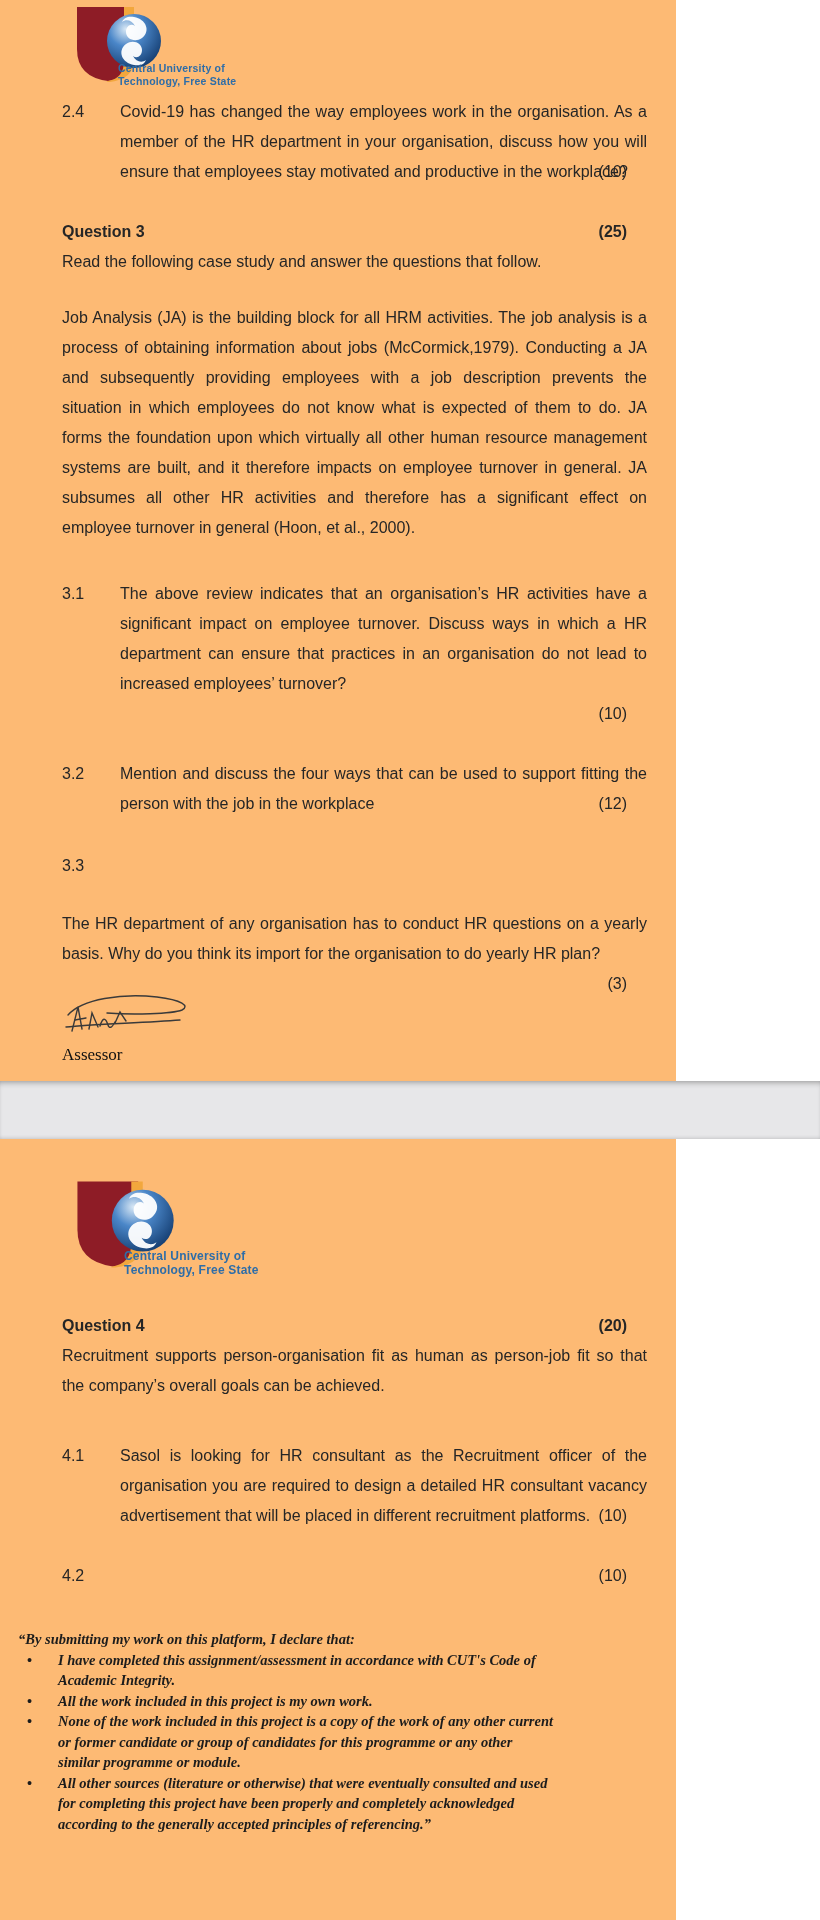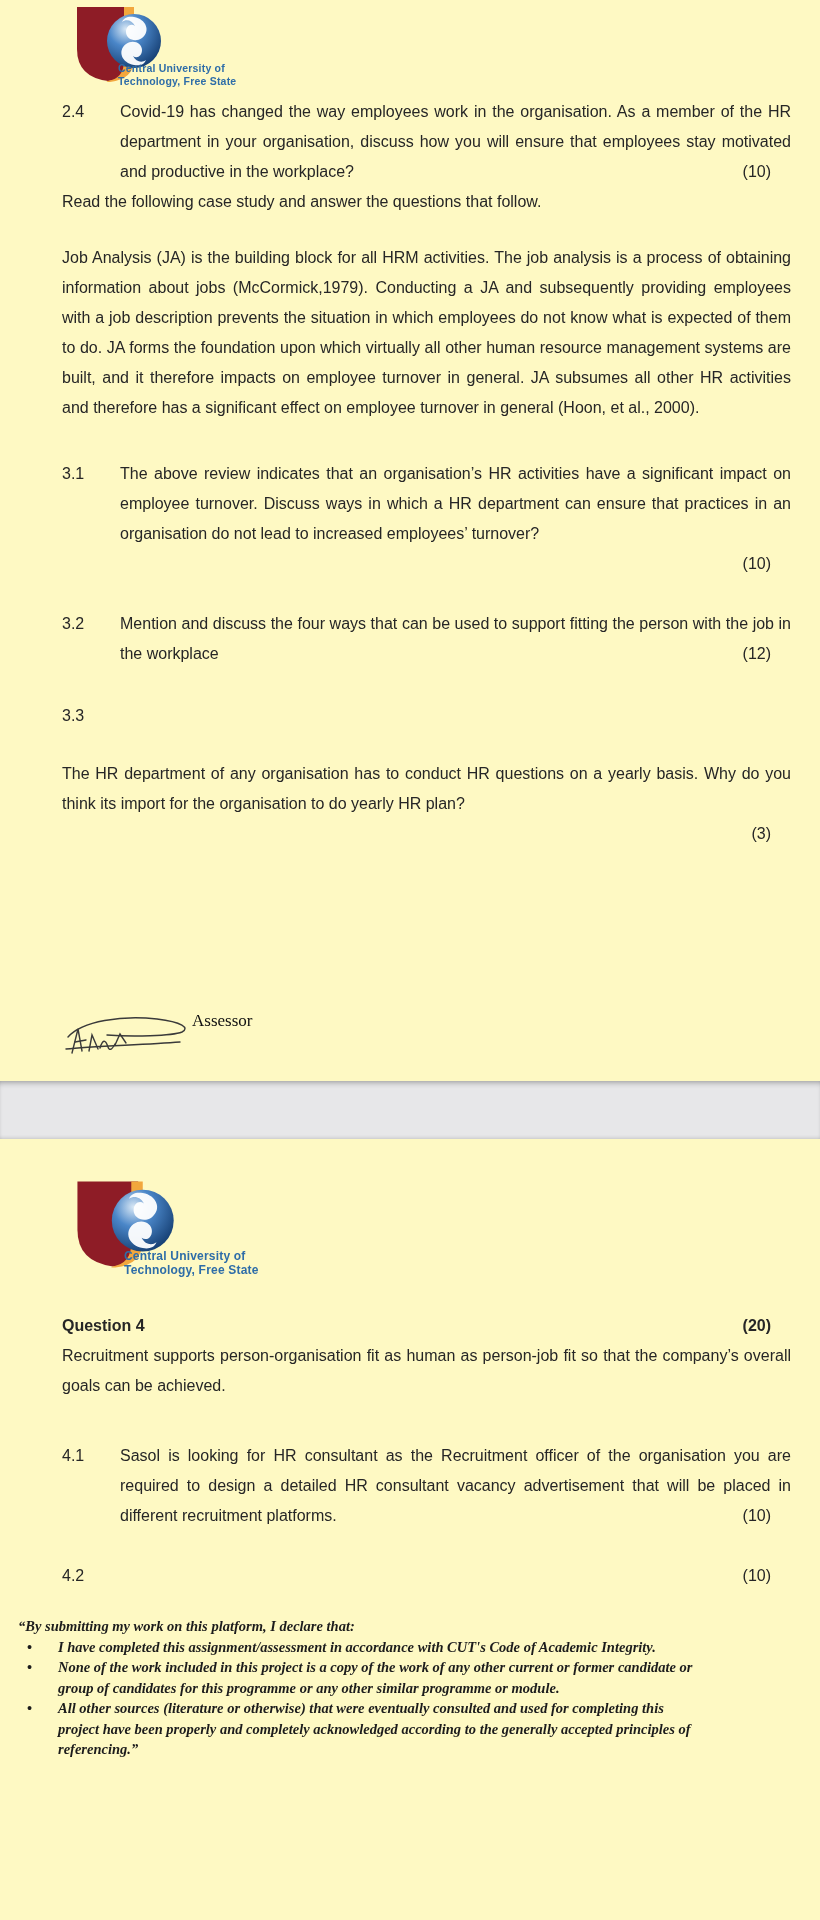--- a/index.html
+++ b/index.html
@@ -2,21 +2,21 @@
 <html><head>
 <meta charset="utf-8">
 <style>
   html,body{margin:0;padding:0;}
   body{
     width:820px;height:1920px;background:#fff;
     font-family:"Liberation Sans", sans-serif;
     color:#262626;
     -webkit-font-smoothing:antialiased;
   }
-  .page{position:relative;width:820px;background:#fef9c3;overflow:hidden;}
+  .page{position:relative;width:676px;background:#fdba74;overflow:hidden;}
   .page1{height:1081px;}
   .page2{height:781px;}
   .separator{
     height:58px;width:820px;background:#e7e7e9;
     box-shadow:inset 0 5px 6px -4px rgba(0,0,0,.38), inset 0 -3px 4px -3px rgba(0,0,0,.22);
   }
 
   
   .logo{position:relative;margin-left:74px;width:300px;}
   .logo1{padding-top:5px;height:92px;}
@@ -35,29 +35,29 @@
   .q-body{flex:1;text-align:justify;position:relative;}
   .mark-abs{position:absolute;right:20px;bottom:0;}
   .mark-line{text-align:right;padding-right:20px;}
   .title-row{display:flex;justify-content:space-between;font-weight:bold;}
   .title-row .mark{margin-right:20px;}
   .bold{font-weight:normal;}
   .para{text-align:justify;}
 
   .mt30{margin-top:30px;} .mt26{margin-top:26px;} .mt36{margin-top:36px;}
   .mt32{margin-top:32px;flex-direction:column;} .mt40{margin-top:40px;} .mt28{margin-top:28px;gap:28px;}
-  .mt34{margin-top:25px;}
+  .mt34{margin-top:38px;}
 
   
   .sigs{
     position:absolute;left:62px;right:112px;bottom:16px;
     display:flex;justify-content:space-between;align-items:flex-end;
     font-family:"Liberation Serif", serif;font-size:17px;color:#111;
   }
-  .sig-block{display:flex;}
+  .sig-block{display:flex;flex-direction:column;}
   .sig-svg{display:block;}
   .sig-label{margin-top:2px;}
 
   
   .decl{
     margin-left:18px;margin-right:120px;
     font-family:"Liberation Serif", serif;font-style:italic;font-weight:bold;
     font-size:14.5px;line-height:20.5px;color:#1c1c1c;
   }
   .decl-header{margin:0;}
@@ -92,20 +92,24 @@
   </div>
 
   <div class="content q-item">
     <div class="q-num">2.4</div>
     <div class="q-body">
       <span>Covid-19 has changed the way employees work in the organisation. As a member of the HR department in your organisation, discuss how you will ensure that employees stay motivated and productive in the workplace?</span>
       <span class="mark-abs">(10)</span>
     </div>
   </div>
 
+  <div class="content title-row mt30">
+    <span>Question 3</span>
+    <span class="mark">(25)</span>
+  </div>
 
   <div class="content bold">Read the following case study and answer the questions that follow.</div>
 
   <div class="content para mt26">Job Analysis (JA) is the building block for all HRM activities. The job analysis is a process of obtaining information about jobs (McCormick,1979).  Conducting a JA and subsequently providing employees with a job description prevents the situation in which employees do not know what is expected of them to do. JA forms the foundation upon which virtually all other human resource management systems are built, and it therefore impacts on employee turnover in general. JA subsumes all other HR activities and therefore has a significant effect on employee turnover in general (Hoon, et al., 2000).</div>
 
   <div class="content q-item mt36">
     <div class="q-num">3.1</div>
     <div class="q-body">
       <span>The above review indicates that an organisation’s HR activities have a significant impact on employee turnover. Discuss ways in which a HR department can ensure that practices in an organisation do not lead to increased employees’ turnover?</span>
       <div class="mark-line">(10)</div>
@@ -191,18 +195,19 @@
     <div class="q-num">4.2</div>
     <div class="q-body">
       <span class="mark-abs">(10)</span>
     </div>
   </div>
 
   <div class="decl mt34">
     <p class="decl-header">“By submitting my work on this platform, I declare that:</p>
     <ul>
       <li>I have completed this assignment/assessment in accordance with CUT's Code of Academic Integrity.</li>
+      <li>All the work included in this project is my own work.</li>
       <li>None of the work included in this project is a copy of the work of any other current or former candidate or group of candidates for this programme or any other similar programme or module.</li>
       <li>All other sources (literature or otherwise) that were eventually consulted and used for completing this project have been properly and completely acknowledged according to the generally accepted principles of referencing.”</li>
     </ul>
   </div>
 
 </div>
 
 </body></html>

